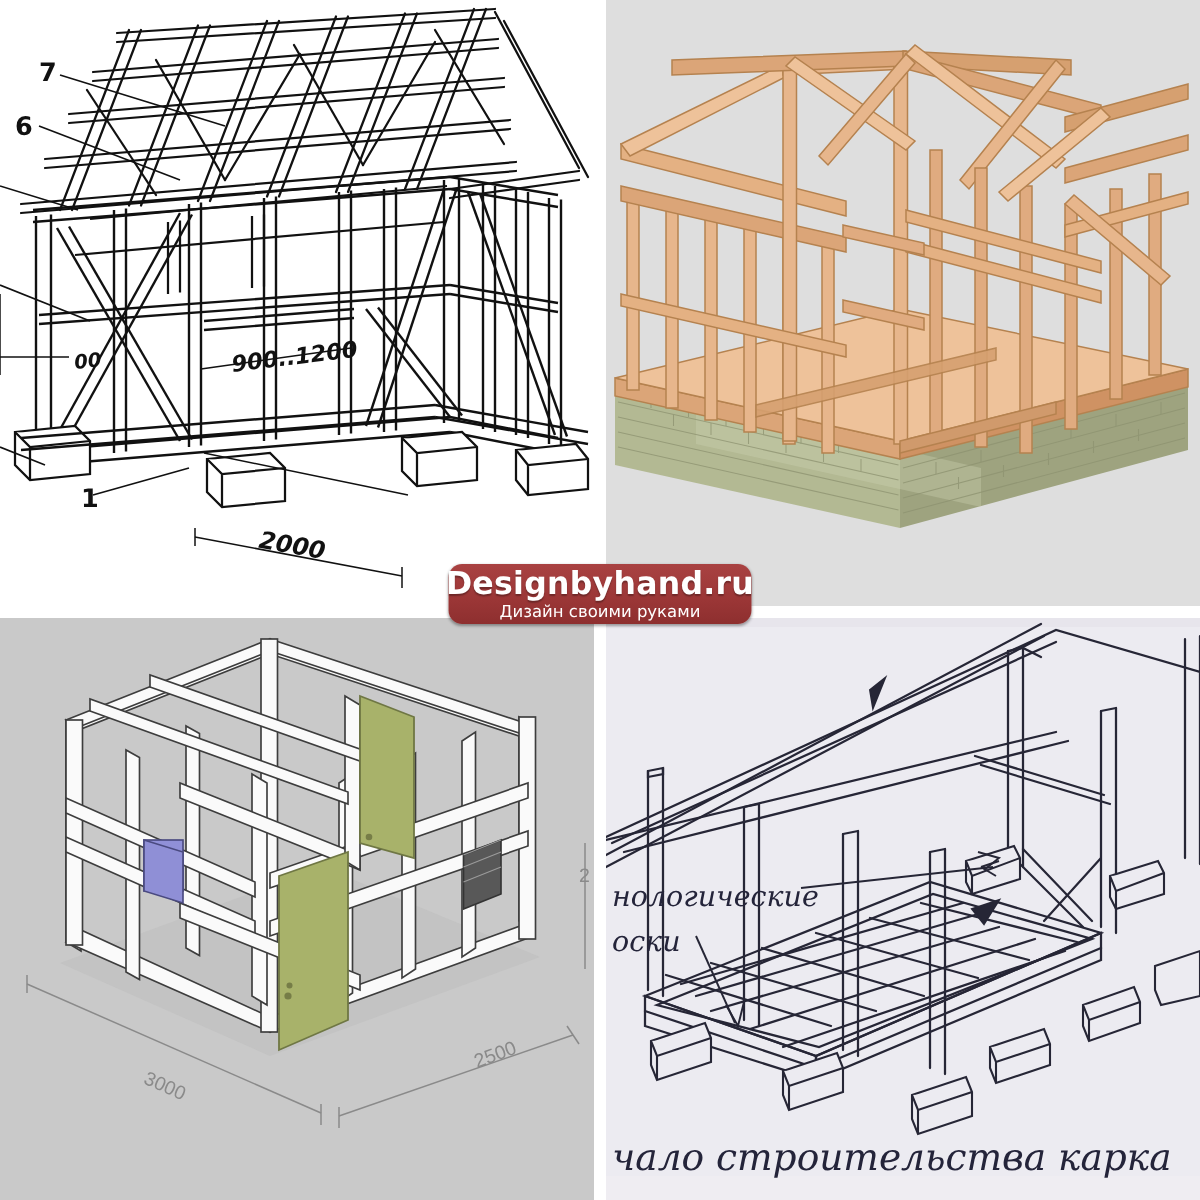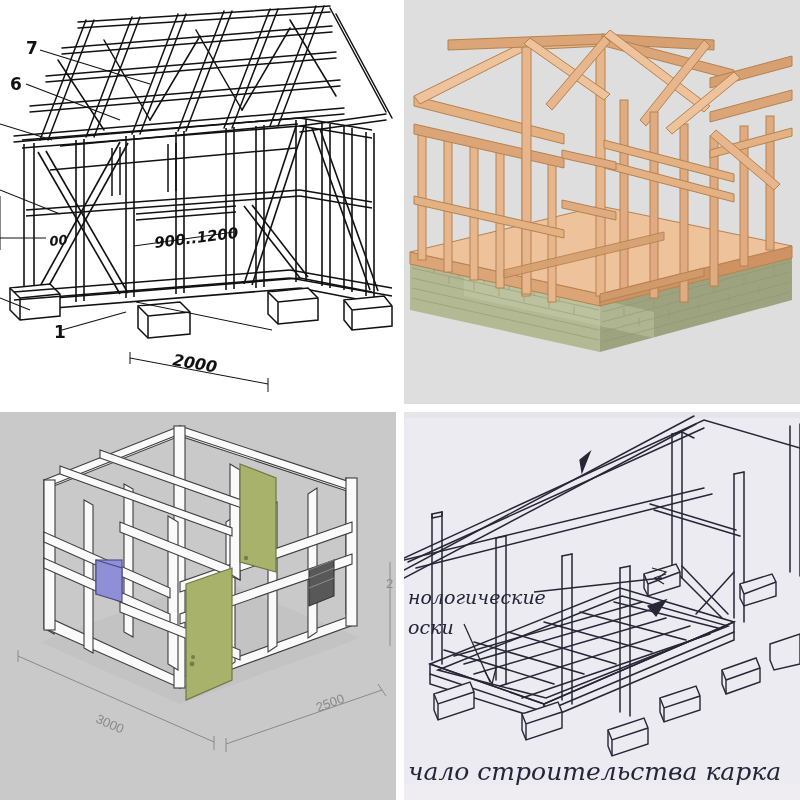--- a/index.html
+++ b/index.html
@@ -427,14 +427,18 @@
         <path d="M248 156 L262 160 L252 168"></path>
         <path d="M176 48 L186 40 L178 60 Z" fill="#262636"></path>
       </g>
 
       <text class="hand" x="4" y="192" font-size="19">нологические</text>
       <text class="hand" x="4" y="222" font-size="19">оски</text>
       <text class="hand" x="4" y="368" font-size="25">чало  строительства  карка</text>
     </svg>
   </div>
 
+  <div class="watermark">
+    <div class="wm-title">Designbyhand.ru</div>
+    <div class="wm-sub">Дизайн своими руками</div>
+  </div>
 
 </div>
 
 </body></html>

